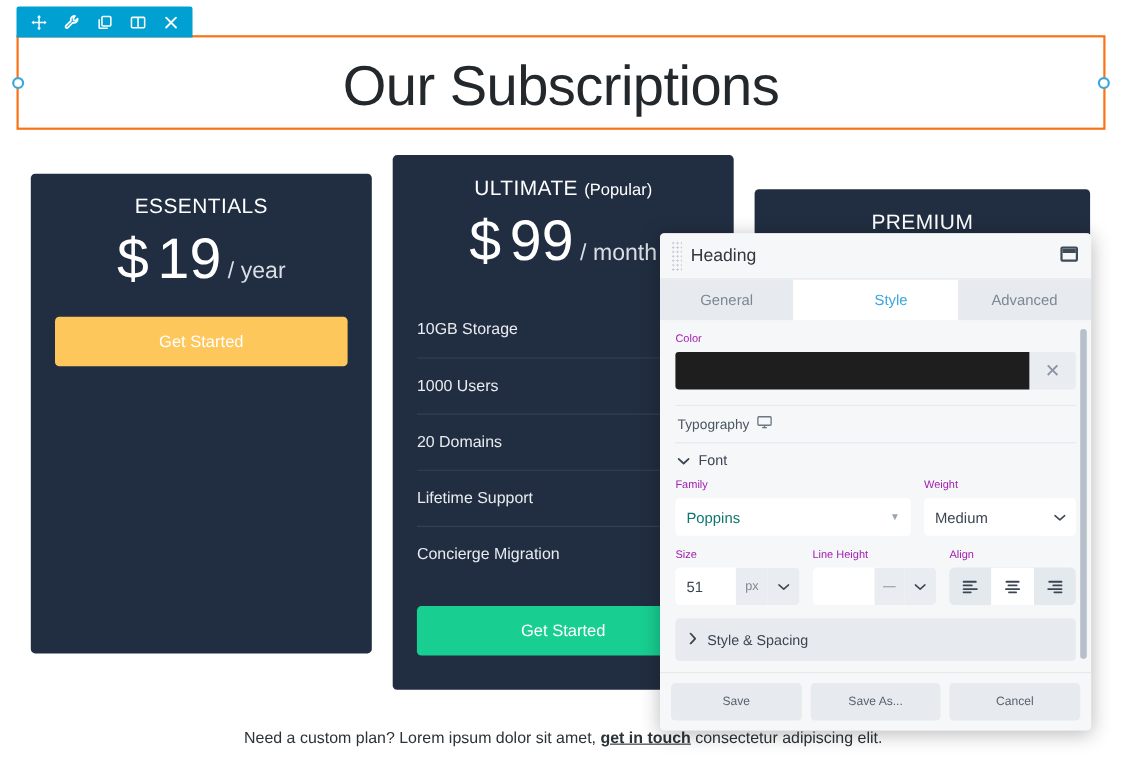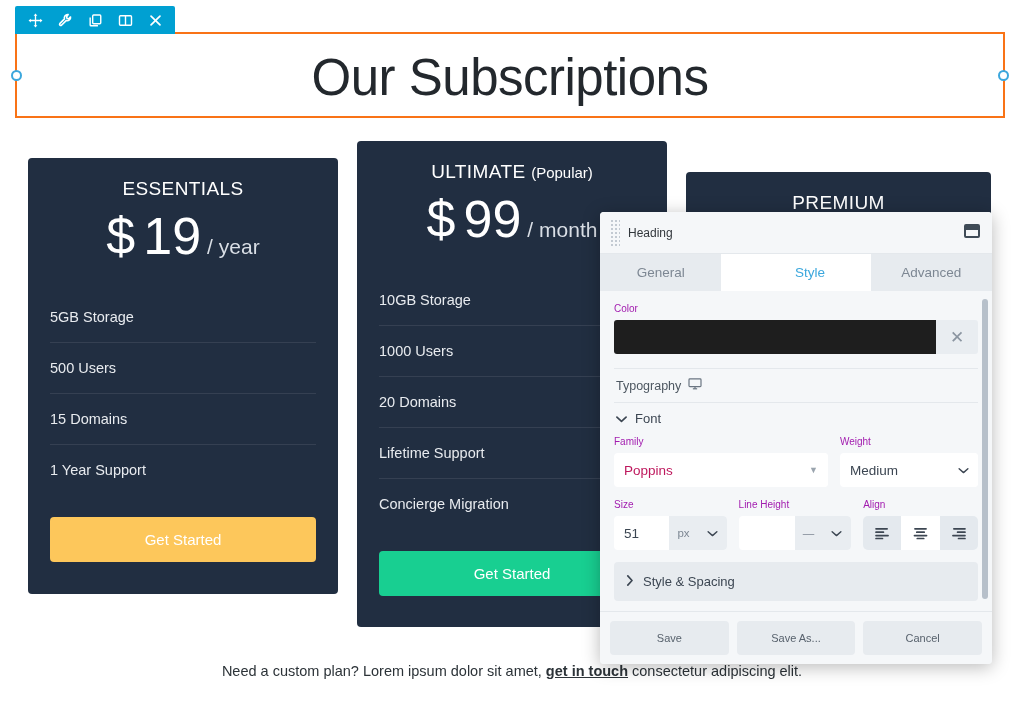--- a/index.html
+++ b/index.html
@@ -94,21 +94,21 @@
   #panel-header {
     position: relative; height: 42px; background: #f5f7f9;
     display: flex; align-items: center; padding-left: 10px;
     border-bottom: 1px solid #e4e8ec;
   }
   #panel-drag {
     width: 10px; height: 28px; margin-right: 8px; cursor: move;
     background-image: radial-gradient(#c3cad2 1px, transparent 1px);
     background-size: 4px 4px;
   }
-  #panel-title { font-size: 12px; color: #32373c; }
+  #panel-title { font-size: 16px; color: #32373c; }
   #panel-minimize {
     position: absolute; right: 12px; top: 12px; width: 16px; height: 14px;
     border: 2px solid #3f4b57; border-radius: 2px; cursor: pointer;
   }
   #panel-minimize::after {
     content: ""; position: absolute; left: 0; top: 0; right: 0; height: 4px;
     background: #3f4b57;
   }
 
   #panel-tabs { display: flex; background: #e7ebef; }
@@ -161,21 +161,21 @@
   .col-weight { flex: 1; }
   .col-size   { flex: 1; }
   .col-lh     { flex: 1; }
   .col-align  { flex: 1.02; }
 
   .ctrl {
     background: #ffffff; border-radius: 4px; height: 34px;
     display: flex; align-items: center; overflow: hidden;
   }
   .ctrl .txt { flex: 1; padding: 0 10px; font-size: 13.5px; color: #3c4652; }
-  .ctrl .txt.ph { color: #be185d; }
+  .ctrl .txt.ph { color: #0f766e; }
   .ctrl .unit {
     padding: 0 8px; font-size: 11.5px; color: #7d8793;
     background: #e9edf1; height: 100%; display: flex; align-items: center;
   }
   .ctrl .caret {
     padding: 0 9px; color: #5c6672; font-size: 11px;
     background: #e9edf1; height: 100%; display: flex; align-items: center; cursor: pointer;
   }
   .ctrl.plain .caret { background: #ffffff; }
   .ctrl .caret-sm { padding: 0 10px; color: #9aa4ae; font-size: 9px; }
@@ -246,26 +246,20 @@
     <div id="page-title">Our Subscriptions</div>
   </div>
 
   <div class="card" id="card-essentials">
     <div class="card-inner">
       <div class="card-head">
         <span>ESSENTIALS</span>
       </div>
       <div class="card-price">
         <span class="cur">$</span><span>19</span><span class="per">/ year</span>
-      </div>
-      <div class="feat-list">
-        <div class="feat">5GB Storage</div>
-        <div class="feat">500 Users</div>
-        <div class="feat">15 Domains</div>
-        <div class="feat">1 Year Support</div>
       </div>
       <button class="cta cta-yellow">Get Started</button>
     </div>
   </div>
 
   <div class="card" id="card-ultimate">
     <div class="card-inner">
       <div class="card-head">
         <span>ULTIMATE</span>
         <span class="sub">(Popular)</span>

